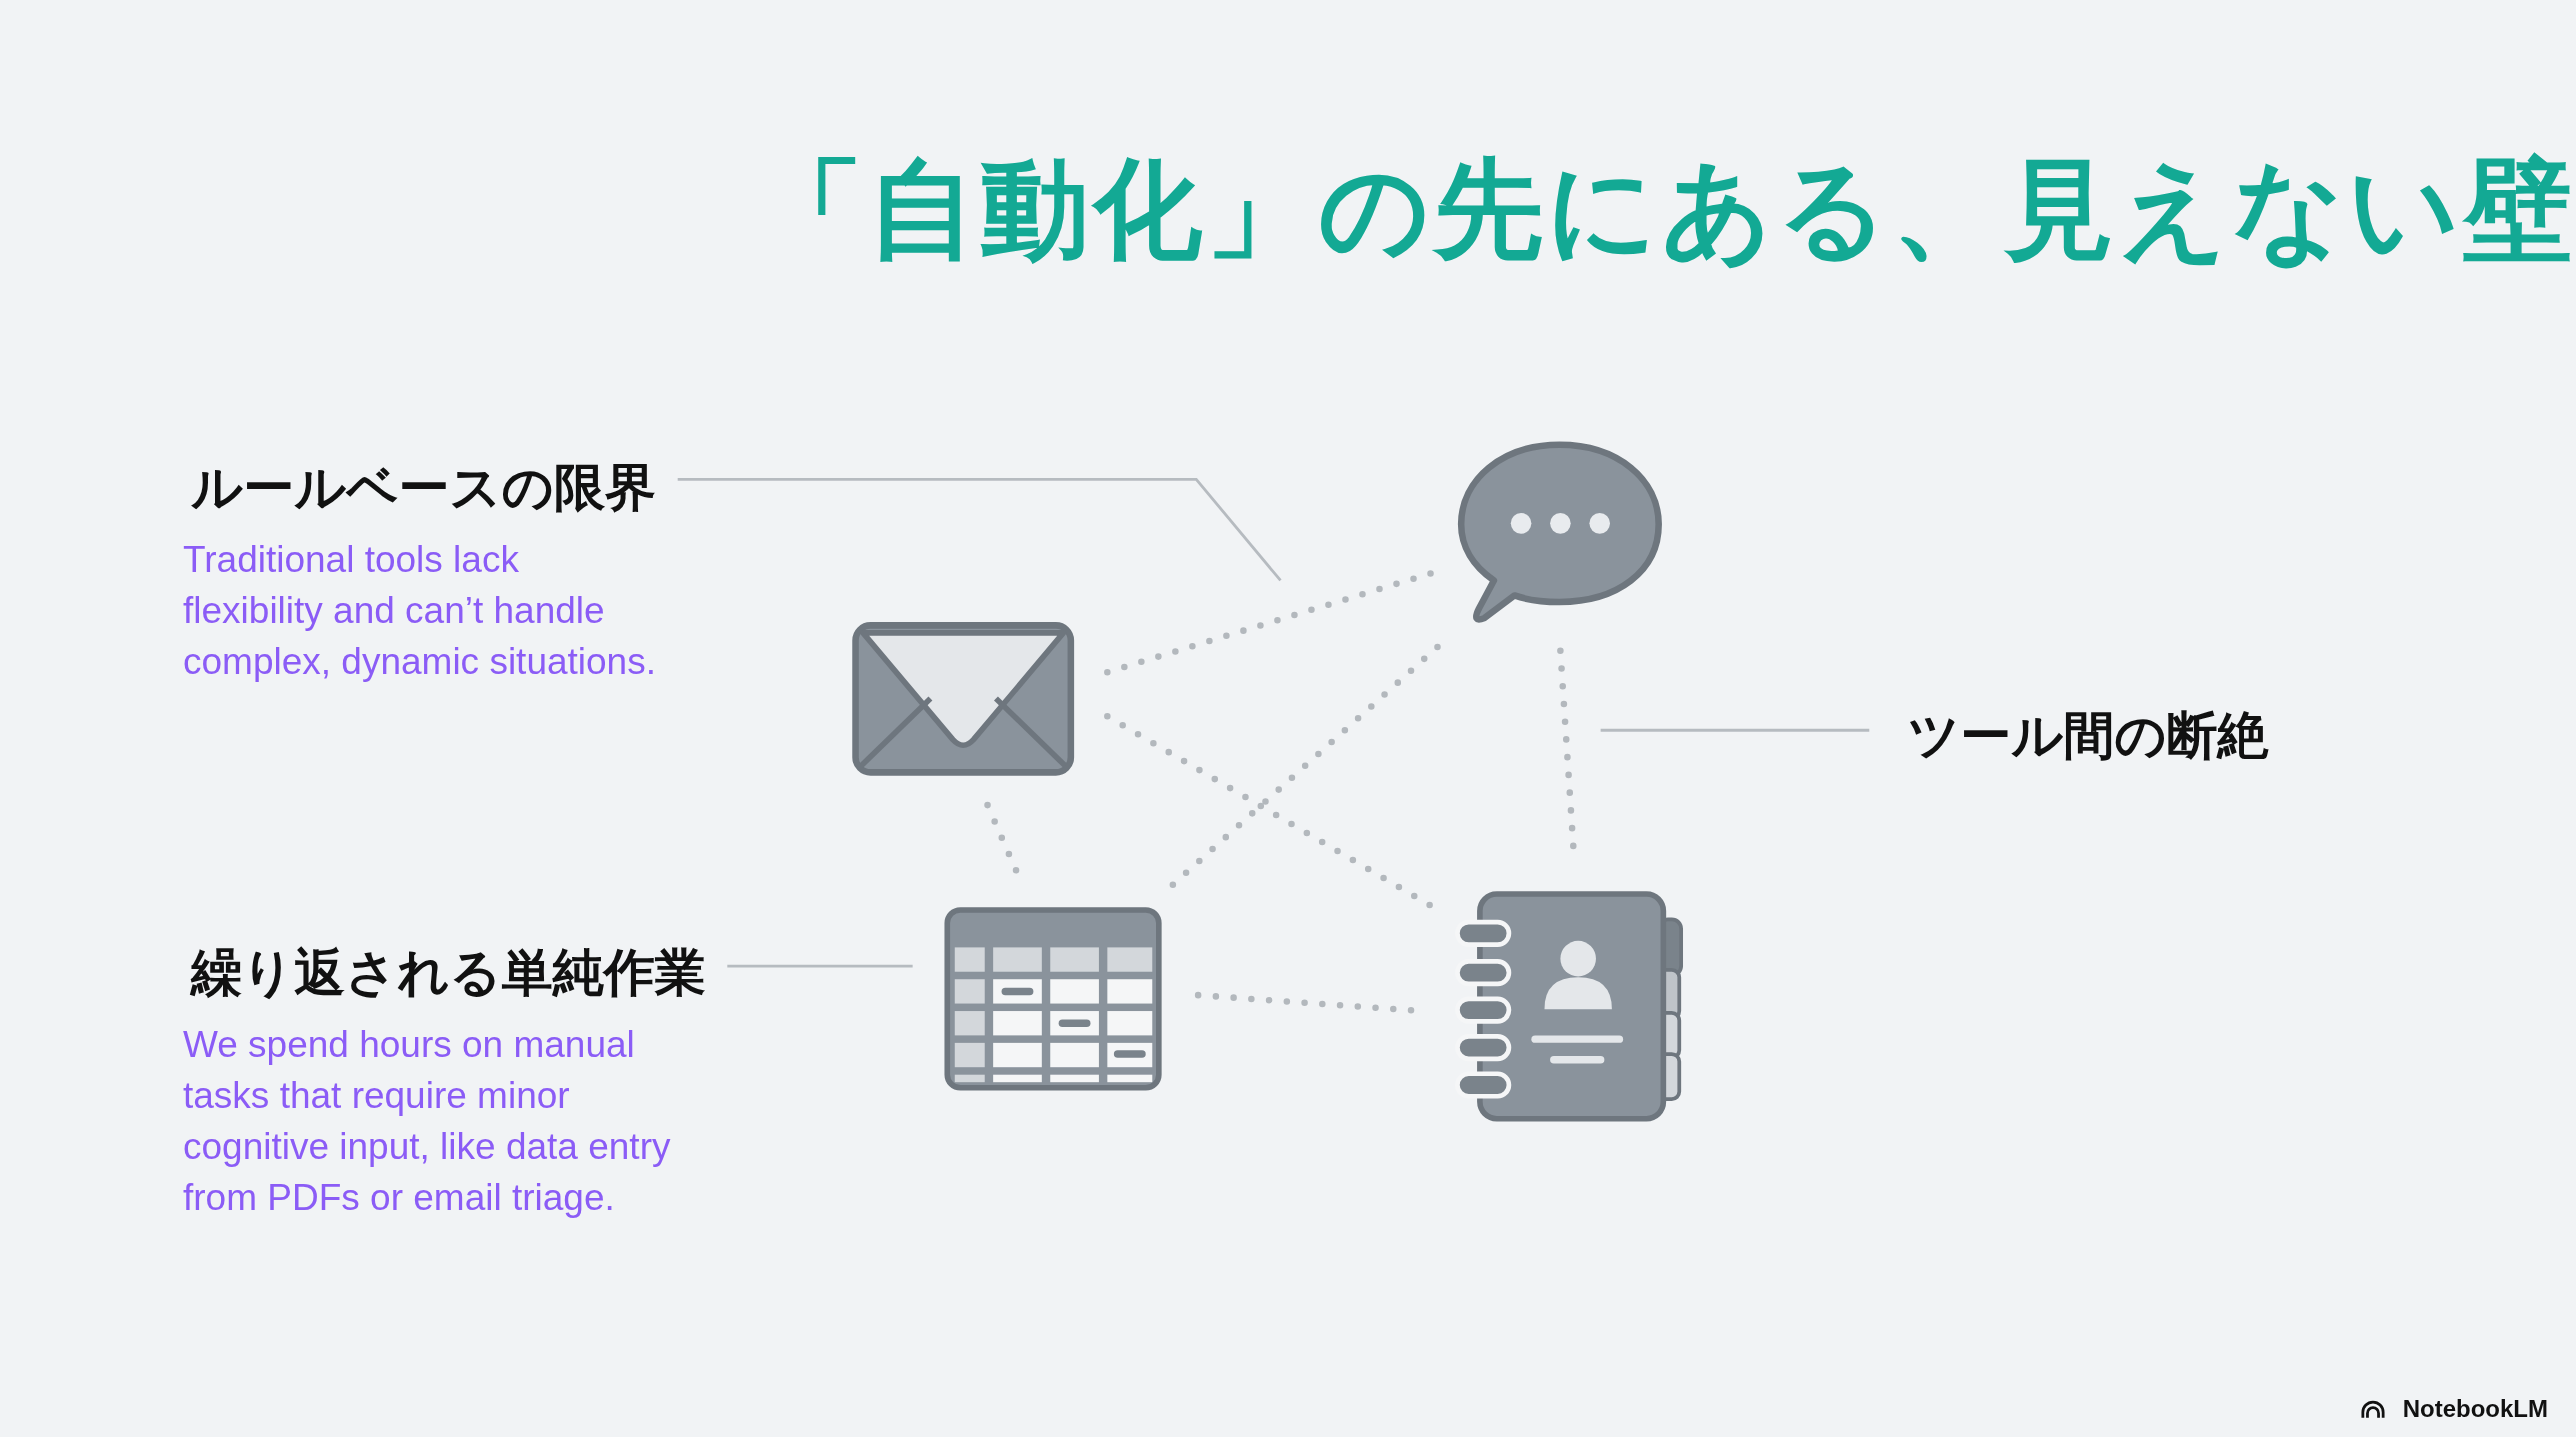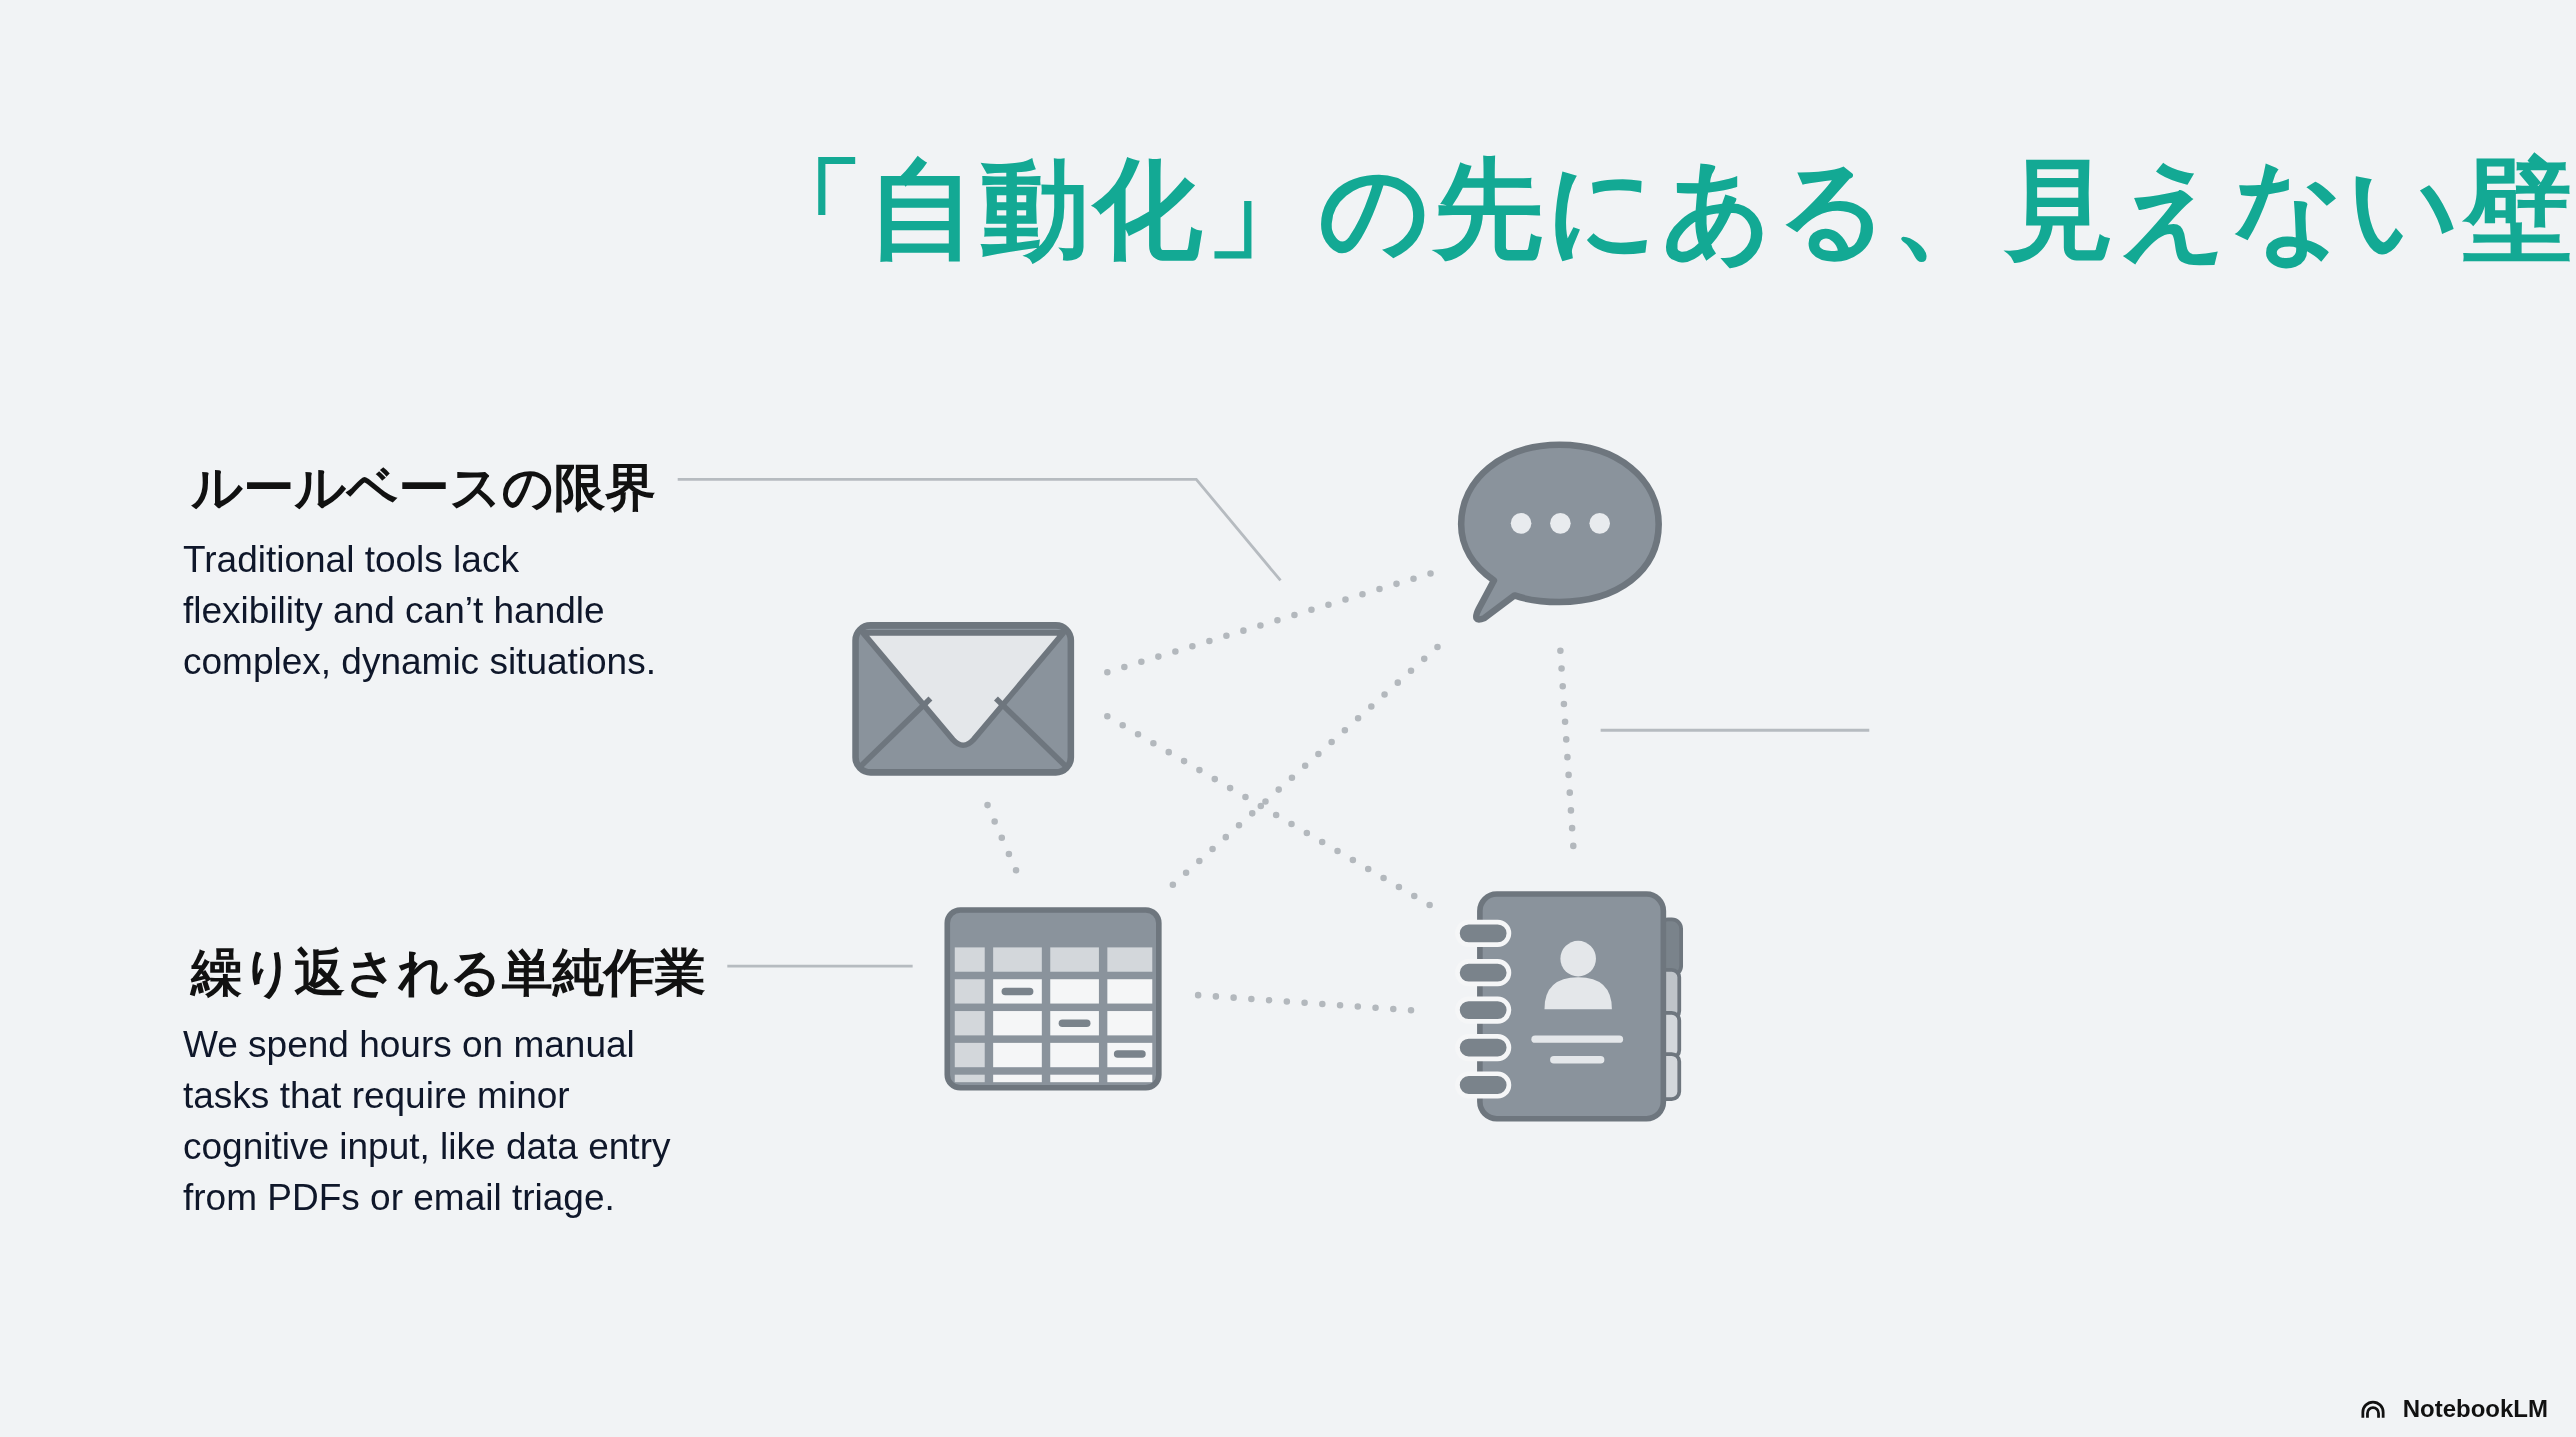--- a/index.html
+++ b/index.html
@@ -12,21 +12,21 @@
     position: absolute; left: 0; right: 0; top: 140px;
     text-align: right; color: #13a994; font-weight: bold;
     font-size: 109px; letter-spacing: 3.7px; line-height: 140px;
   }
   .block { position: absolute; color: #111; }
   .block h2 {
     margin: 8px; font-size: 51px; font-weight: bold; line-height: 66px; color: #111;
   }
   .block p {
     margin: 13px 0 0 0; font-family: "Liberation Sans", sans-serif;
-    font-size: 37px; line-height: 51px; color: #0f172a; white-space: pre-line;
+    font-size: 37px; line-height: 51px; color: #8b5cf6; white-space: pre-line;
   }
   #b1 { left: 183px; top: 447px; width: 580px; }
   #b2 { left: 183px; top: 932px; width: 637px; }
   #b3 { left: 1900px; top: 695px; width: 562px; }
   svg.diagram { position: absolute; left: 0; top: 0; }
   .logo {
     position: absolute; right: 28px; bottom: 15px; display: flex; align-items: center;
     gap: 18px; font-family: "Liberation Sans", sans-serif; font-size: 24px; color: #111; font-weight: bold;
   }
 </style>
@@ -128,20 +128,21 @@
 
 <div class="block" id="b2">
   <h2>繰り返される単純作業</h2>
   <p>We spend hours on manual
 tasks that require minor
 cognitive input, like data entry
 from PDFs or email triage.</p>
 </div>
 
 <div class="block" id="b3">
+  <h2>ツール間の断絶</h2>
 </div>
 
 <div class="logo">
   <svg width="24" height="19" viewBox="0 0 26 20">
     <path d="M2,19 L2,13 A11,11 0 0 1 24,13 L24,19" fill="none" stroke="#111" stroke-width="3"></path>
     <path d="M7,19 L7,14 A6,6 0 0 1 19,14 L19,19" fill="none" stroke="#111" stroke-width="3"></path>
   </svg>
   <span>NotebookLM</span>
 </div>
 

